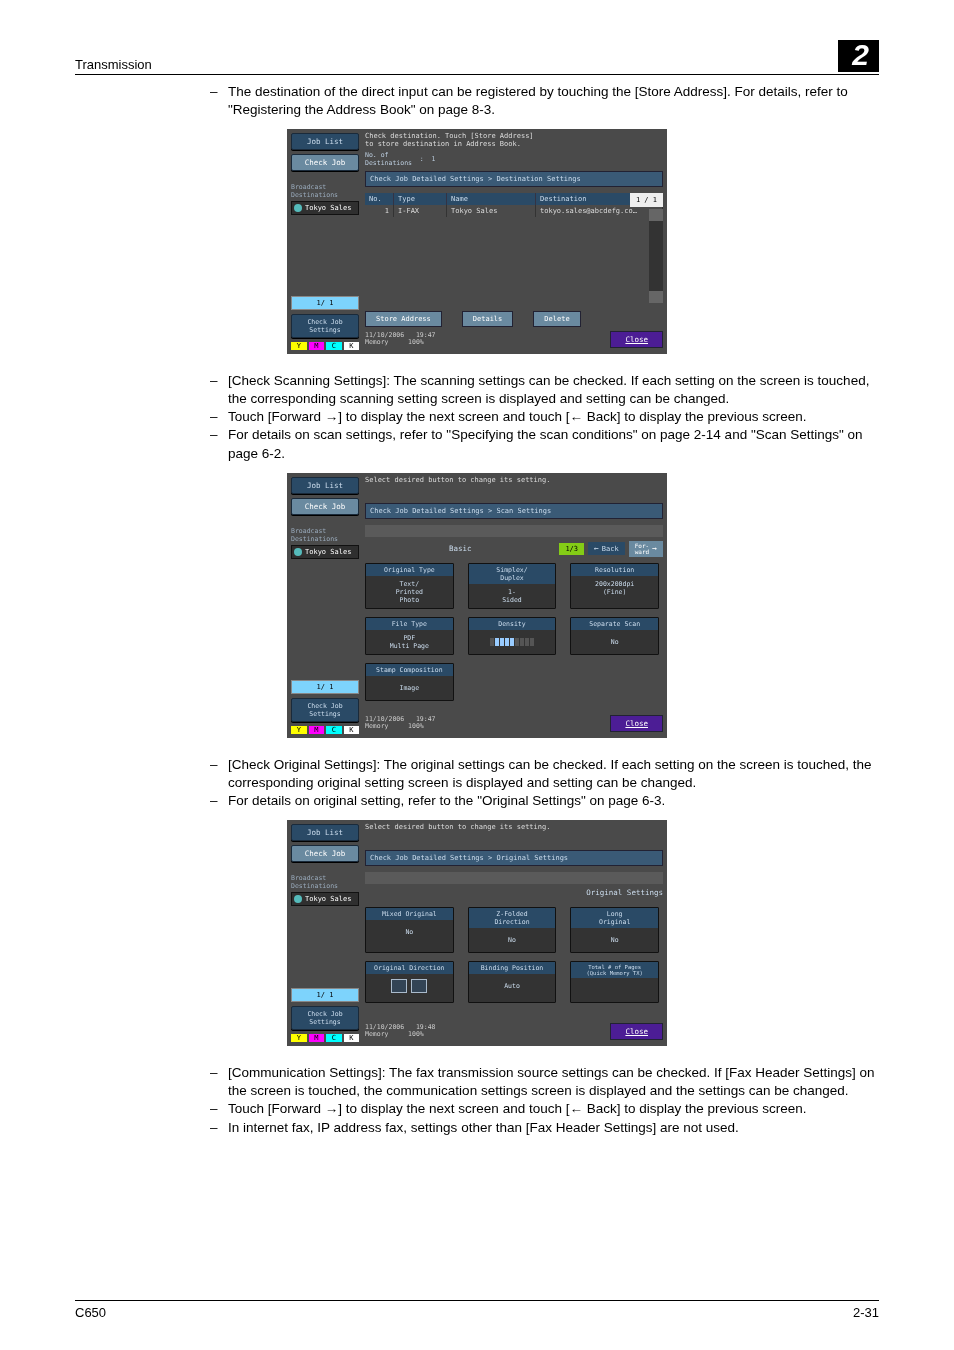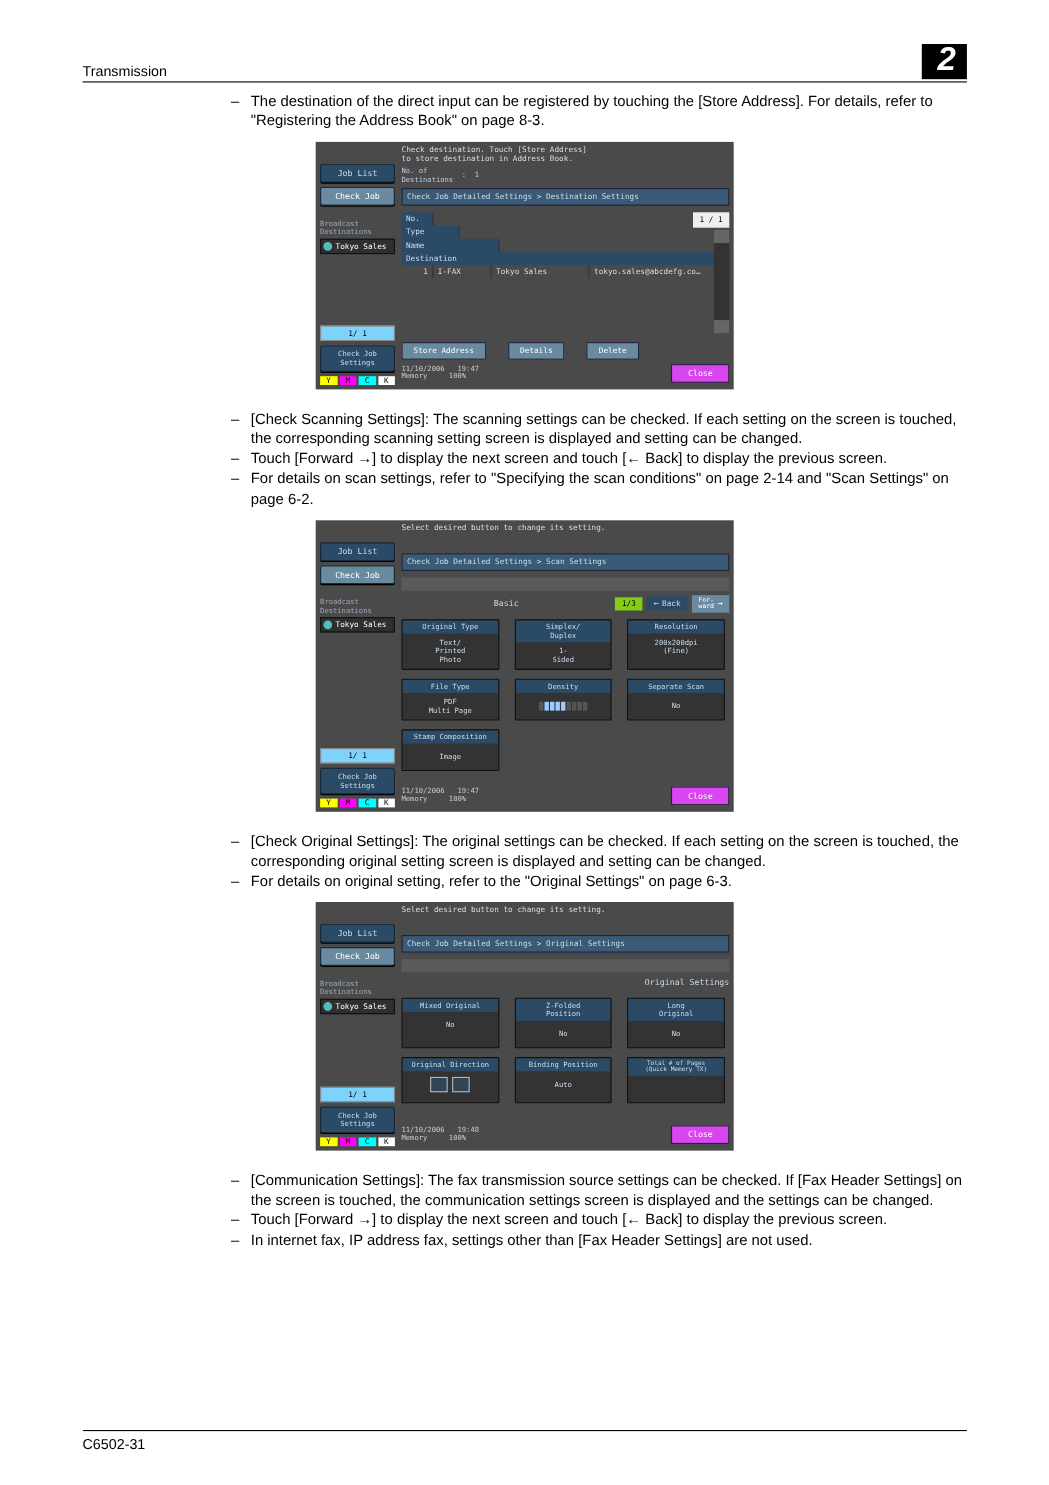--- a/index.html
+++ b/index.html
@@ -47,21 +47,21 @@
     width: 380px;
     background: #4a4a4a;
     font-family: "Lucida Console", Monaco, monospace;
     font-size: 8px;
     color: #fff;
     position: relative;
     padding-bottom: 6px;
   }
   .mfp .leftcol {
     position: absolute;
-    left: 4px; top: 20px; bottom: 4px;
+    left: 4px; top: 4px; bottom: 4px;
     width: 68px;
     display: flex; flex-direction: column; justify-content: space-between;
   }
   .pill {
     background: #2a4a66;
     border: 1px solid #1a2a3a;
     border-radius: 2px;
     color: #cde;
     text-align: center;
     padding: 3px 2px;
@@ -90,34 +90,34 @@
   .rightarea{ margin-left:78px; padding:4px 4px 0 0;}
   .msg{font-size:7px;color:#ddd;line-height:1.1;margin-bottom:2px;}
   .statbar{font-size:6.5px;color:#bcd;}
   .breadcrumb{
     background:#3a5a76;border:1px solid #223;padding:3px 4px;font-size:7px;color:#cde;
     margin:4px 0 6px 0;
   }
   .panel{
     background:#4a4a4a;min-height:100px;position:relative;
   }
-  .table-head{display:flex;flex-direction:column;}
+  .table-head{display:flex;}
   .th{background:#2a4a66;color:#cde;font-size:7px;padding:2px 4px;border-right:1px solid #334;}
   .th.no{width:20px;} .th.type{width:44px;} .th.name{width:80px;} .th.dest{flex:1;}
   .table-row{display:flex;color:#ddd;font-size:7px;}
   .td{padding:2px 4px;border-right:1px solid #333;}
   .td.no{width:20px;text-align:right;} .td.type{width:44px;} .td.name{width:80px;} .td.dest{flex:1;}
   .pagebox{position:absolute;right:0;top:0;background:#eee;color:#000;padding:3px 6px;font-size:7px;}
   .scrolltrack{position:absolute;right:0;top:16px;bottom:0;width:14px;background:#333;display:flex;flex-direction:column;justify-content:space-between;}
   .scrollbtn{background:#666;height:12px;}
   .actionrow{display:flex;gap:20px;margin-top:8px;}
   .actbtn{background:#6a8aa0;color:#fff;font-size:7px;padding:3px 10px;border:1px solid #223;}
   .statusline{display:flex;justify-content:space-between;align-items:center;margin-top:4px;}
   .statusleft{font-size:6.5px;color:#ccc;line-height:1.1;}
-  .closebtn{background:#d946ef;color:#fff;font-size:7.5px;padding:3px 14px;border:1px solid #223;}
+  .closebtn{background:#4c1d95;color:#fff;font-size:7.5px;padding:3px 14px;border:1px solid #223;text-decoration:underline;}
 
   .tabbar{background:#5a5a5a;height:12px;}
   .pageinfo{display:flex;align-items:center;gap:4px;margin:4px 0;}
   .basic-label{flex:1;text-align:center;color:#cde;font-size:7.5px;}
   .pnum{background:#84cc16;color:#000;font-size:7px;padding:2px 6px;text-align:center;}
   .navbtn{background:#2a4a66;color:#cde;font-size:7px;padding:2px 6px;display:flex;align-items:center;gap:3px;}
   .navbtn.for{background:#6a8aa0;color:#fff;}
   .arrow{font-size:8px;}
   .tilegrid{display:grid;grid-template-columns:repeat(3,1fr);gap:8px 14px;margin-top:6px;padding-right:4px;}
   .tile{background:#333;border:1px solid #111;border-radius:1px;display:flex;flex-direction:column; overflow:hidden;}
@@ -125,21 +125,21 @@
   .tile-body{color:#cde;font-size:6.5px;text-align:center;padding:4px 2px;min-height:16px;display:flex;align-items:center;justify-content:center;}
   .density-bar{display:flex;gap:1px;}
   .density-bar i{width:4px;height:8px;background:#555;display:block;}
   .density-bar i.on{background:#9cf;}
   .origdir-icons{display:flex;gap:4px;}
   .oricon{width:14px;height:12px;border:1px solid #abc;background:#345;}
   .sectitle{text-align:right;color:#cde;font-size:7.5px;padding:4px 0;}
 
   .footer-row{
     position:fixed; bottom:30px; left:75px; right:75px;
-    display:flex; 
+    display:flex; justify-content:space-between;
     font-size:13px; border-top:1px solid #000; padding-top:4px;
     width:804px;
   }
 </style>
 </head>
 <body>
 
 <div class="header-row">
   <span class="header-left">Transmission</span>
   <span class="header-right">2</span>
@@ -359,21 +359,21 @@
       <div class="breadcrumb">Check Job Detailed Settings &gt; Original Settings</div>
       <div class="tabbar"></div>
       <div class="sectitle">Original Settings</div>
       <div class="tilegrid">
         <div class="tile">
             <div class="tile-head">Mixed Original</div>
             <div class="tile-body">No</div>
           </div>
         <div class="tile">
             <div class="tile-head" style="white-space:pre-line;">Z-Folded
-Position</div>
+Direction</div>
             <div class="tile-body">No</div>
           </div>
         <div class="tile">
             <div class="tile-head" style="white-space:pre-line;">Long
 Original</div>
             <div class="tile-body">No</div>
           </div>
         <div class="tile">
             <div class="tile-head">Original Direction</div>
             <div class="tile-body">

